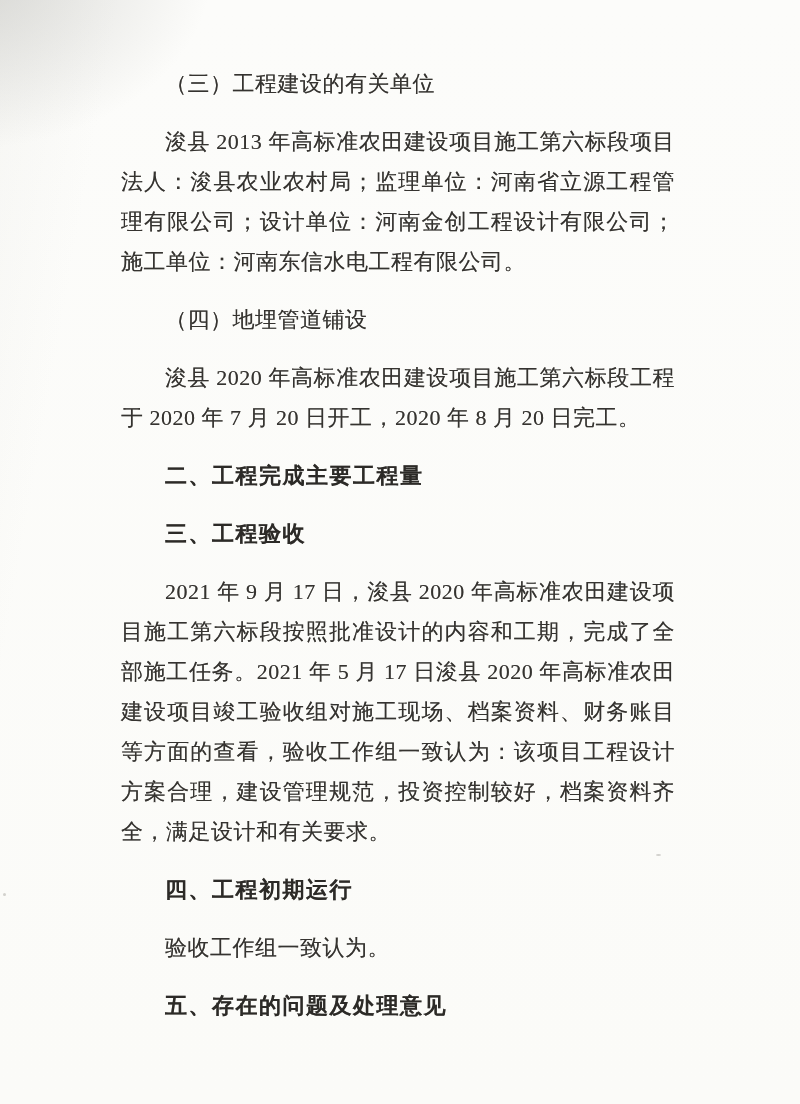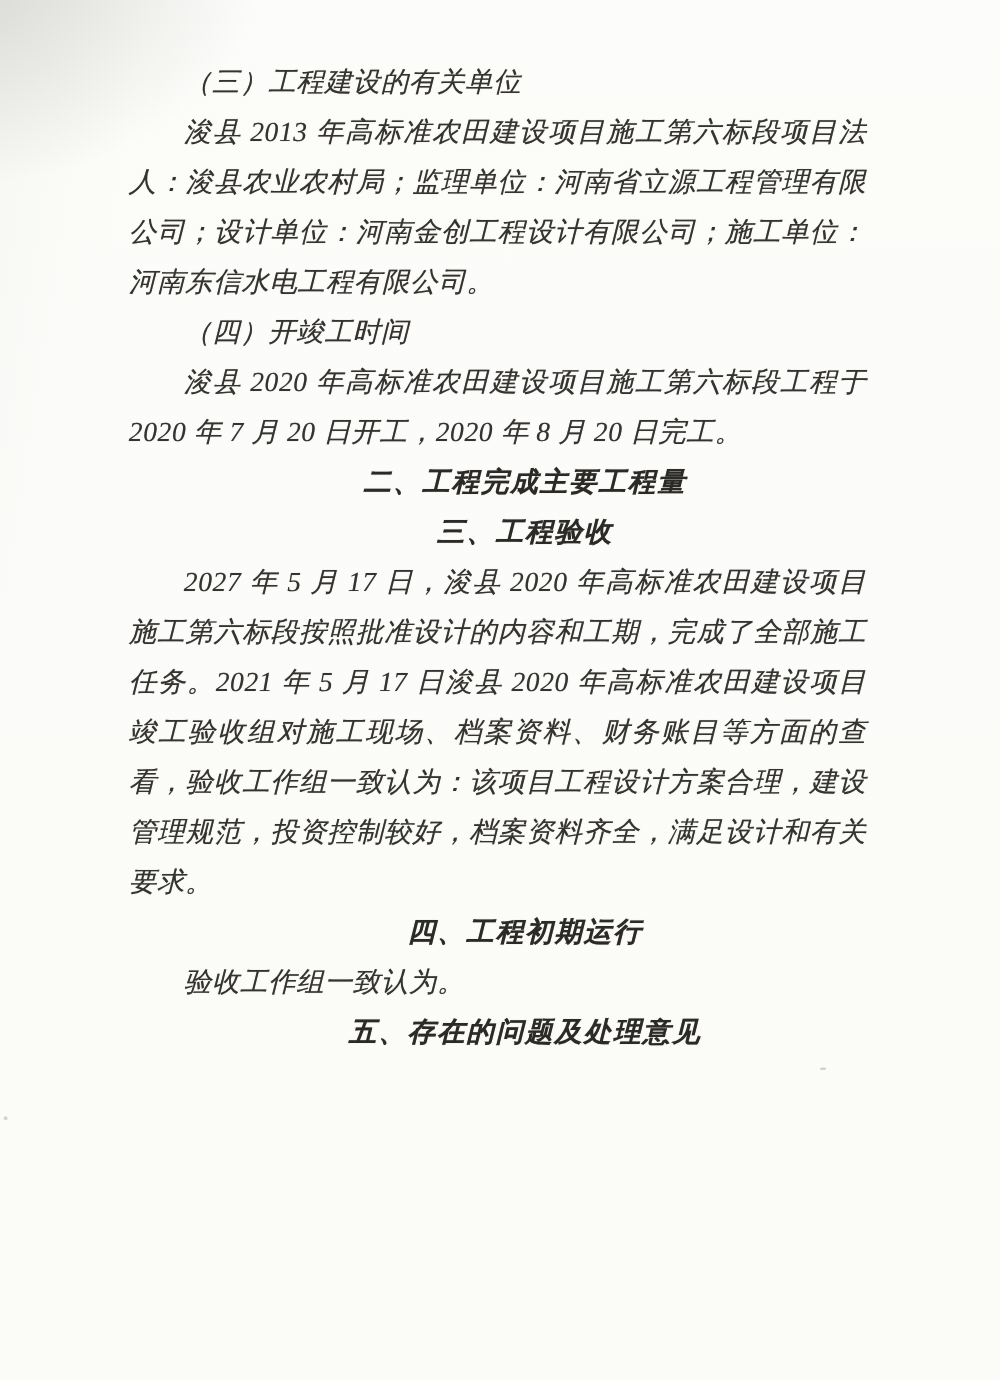--- a/index.html
+++ b/index.html
@@ -25,64 +25,63 @@
     left: 103px;
     width: 590px;
     color: #353330;
     font-family: "Liberation Serif", "DejaVu Serif", serif;
     font-size: 22px;
     line-height: 40px;
     letter-spacing: 0.5px;
     text-shadow: 0 0 0.6px rgba(72,70,64,0.6);
   }
   .paragraph, .sub-heading, .chapter-heading {
-    margin: 0;
+    margin: 18px;
     text-indent: 2em;
     text-align: justify;
-    font-style: italic;
   }
   .sub-heading {
     text-align: left;
   }
   .chapter-heading {
     font-family: "Liberation Sans", "DejaVu Sans", sans-serif;
     font-weight: 700;
     color: #2c2a27;
     letter-spacing: 1.5px;
-    text-align: center;
+    text-align: left;
   }
   
   .speck {
     position: absolute;
     border-radius: 50%;
     background: rgba(170,168,162,0.5);
   }
   .speck-1 { left: 656px; top: 854px; width: 5px; height: 2px; }
   .speck-2 { left: 3px;   top: 893px; width: 3px; height: 3px; }
 </style>
 </head>
 <body>
 
 <div class="page">
   <div class="content">
 
     <p class="sub-heading">（三）工程建设的有关单位</p>
 
     <p class="paragraph">浚县 2013 年高标准农田建设项目施工第六标段项目法人：浚县农业农村局；监理单位：河南省立源工程管理有限公司；设计单位：河南金创工程设计有限公司；施工单位：河南东信水电工程有限公司。</p>
 
-    <p class="sub-heading">（四）开竣工时间</p>
+    <p class="sub-heading">（四）地埋管道铺设</p>
 
     <p class="paragraph">浚县 2020 年高标准农田建设项目施工第六标段工程于 2020 年 7 月 20 日开工，2020 年 8 月 20 日完工。</p>
 
     <p class="chapter-heading">二、工程完成主要工程量</p>
 
 
     <p class="chapter-heading">三、工程验收</p>
 
-    <p class="paragraph">2027 年 5 月 17 日，浚县 2020 年高标准农田建设项目施工第六标段按照批准设计的内容和工期，完成了全部施工任务。2021 年 5 月 17 日浚县 2020 年高标准农田建设项目竣工验收组对施工现场、档案资料、财务账目等方面的查看，验收工作组一致认为：该项目工程设计方案合理，建设管理规范，投资控制较好，档案资料齐全，满足设计和有关要求。</p>
+    <p class="paragraph">2021 年 9 月 17 日，浚县 2020 年高标准农田建设项目施工第六标段按照批准设计的内容和工期，完成了全部施工任务。2021 年 5 月 17 日浚县 2020 年高标准农田建设项目竣工验收组对施工现场、档案资料、财务账目等方面的查看，验收工作组一致认为：该项目工程设计方案合理，建设管理规范，投资控制较好，档案资料齐全，满足设计和有关要求。</p>
 
     <p class="chapter-heading">四、工程初期运行</p>
 
     <p class="paragraph">验收工作组一致认为。</p>
 
     <p class="chapter-heading">五、存在的问题及处理意见</p>
 
   </div>
 
   <span class="speck speck-1"></span>

